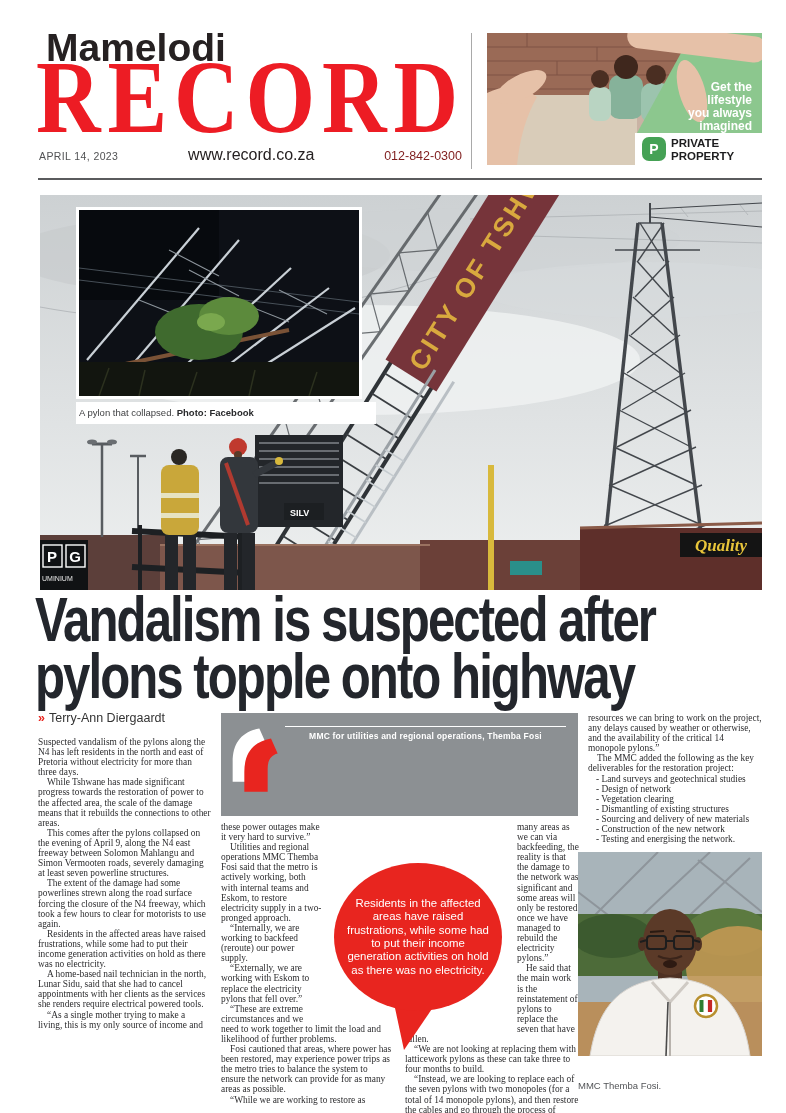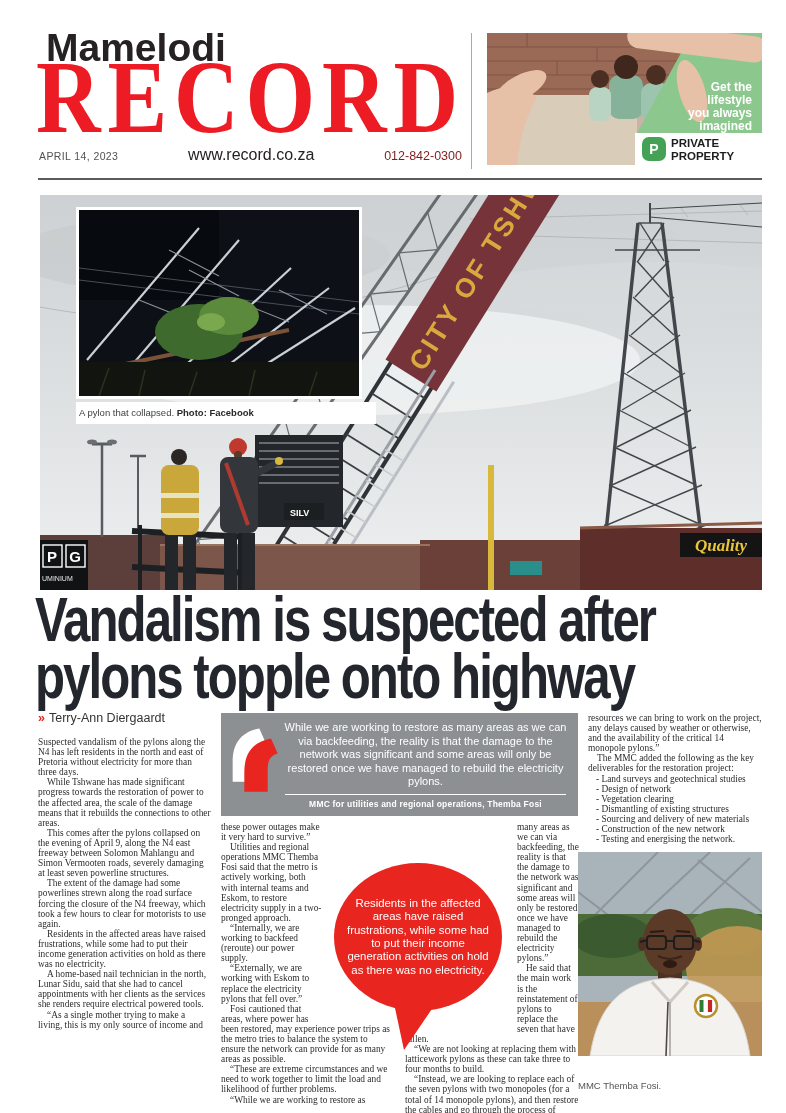--- a/index.html
+++ b/index.html
@@ -384,21 +384,20 @@
   <div class="byline">
     <span class="mark">»</span><span>Terry-Ann Diergaardt</span>
   </div>
 
   <aside class="pullquote">
     <svg class="pq-glyph" width="50" height="70" viewBox="0 0 60 82">
       <path d="M34,2 C12,6 2,20 2,42 L2,66 L30,66 L30,38 C30,28 34,22 42,20 Z" fill="#ffffff"></path>
       <path d="M34,2 C12,6 2,20 2,42 L2,66 L30,66 L30,38 C30,28 34,22 42,20 Z" fill="#e8251f" transform="translate(14,12)"></path>
     </svg>
     <div class="pq-inner">
-      <div class="pq-text">While we are working to restore as many areas as we can via backfeeding, the reality is that the damage to the network was significant and some areas will only be restored once we have managed to rebuild the electricity pylons.</div>
       <hr class="pq-divider">
       <div class="pq-attr">MMC for utilities and regional operations, Themba Fosi</div>
     </div>
   </aside>
 
   <div class="col col1">
     <p>Suspected vandalism of the pylons along the N4 has left residents in the north and east of Pretoria without electricity for more than three days.</p>
     <p>While Tshwane has made significant progress towards the restoration of power to the affected area, the scale of the damage means that it rebuilds the connections to other areas.</p>
     <p>This comes after the pylons collapsed on the evening of April 9, along the N4 east freeway between Solomon Mahlangu and Simon Vermooten roads, severely damaging at least seven powerline structures.</p>
     <p>The extent of the damage had some powerlines strewn along the road surface forcing the closure of the N4 freeway, which took a few hours to clear for motorists to use again.</p>
@@ -406,22 +405,22 @@
     <p>A home-based nail technician in the north, Lunar Sidu, said that she had to cancel appointments with her clients as the services she renders require electrical powered tools.</p>
     <p>“As a single mother trying to make a living, this is my only source of income and</p>
   </div>
 
   <div class="col col2">
     <div class="sp-r"></div>
     <p>these power outages make it very hard to survive.”</p>
     <p>Utilities and regional operations MMC Themba Fosi said that the metro is actively working, both with internal teams and Eskom, to restore electricity supply in a two-pronged approach.</p>
     <p>“Internally, we are working to backfeed (reroute) our power supply.</p>
     <p>“Externally, we are working with Eskom to replace the electricity pylons that fell over.”</p>
+    <p>“These are extreme circumstances and we need to work together to limit the load and likelihood of further problems.</p>
     <p>Fosi cautioned that areas, where power has been restored, may experience power trips as the metro tries to balance the system to ensure the network can provide for as many areas as possible.</p>
-    <p>“These are extreme circumstances and we need to work together to limit the load and likelihood of further problems.</p>
     <p>“While we are working to restore as</p>
   </div>
 
   <div class="col col3">
     <div class="sp-l"></div>
     <p>many areas as we can via backfeeding, the reality is that the damage to the network was significant and some areas will only be restored once we have managed to rebuild the electricity pylons.”</p>
     <p>He said that the main work is the reinstatement of pylons to replace the seven that have fallen.</p>
     <p>“We are not looking at replacing them with latticework pylons as these can take three to four months to build.</p>
     <p>“Instead, we are looking to replace each of the seven pylons with two monopoles (for a total of 14 monopole pylons), and then restore the cables and go through the process of safely re-energising the network.”</p>
 

